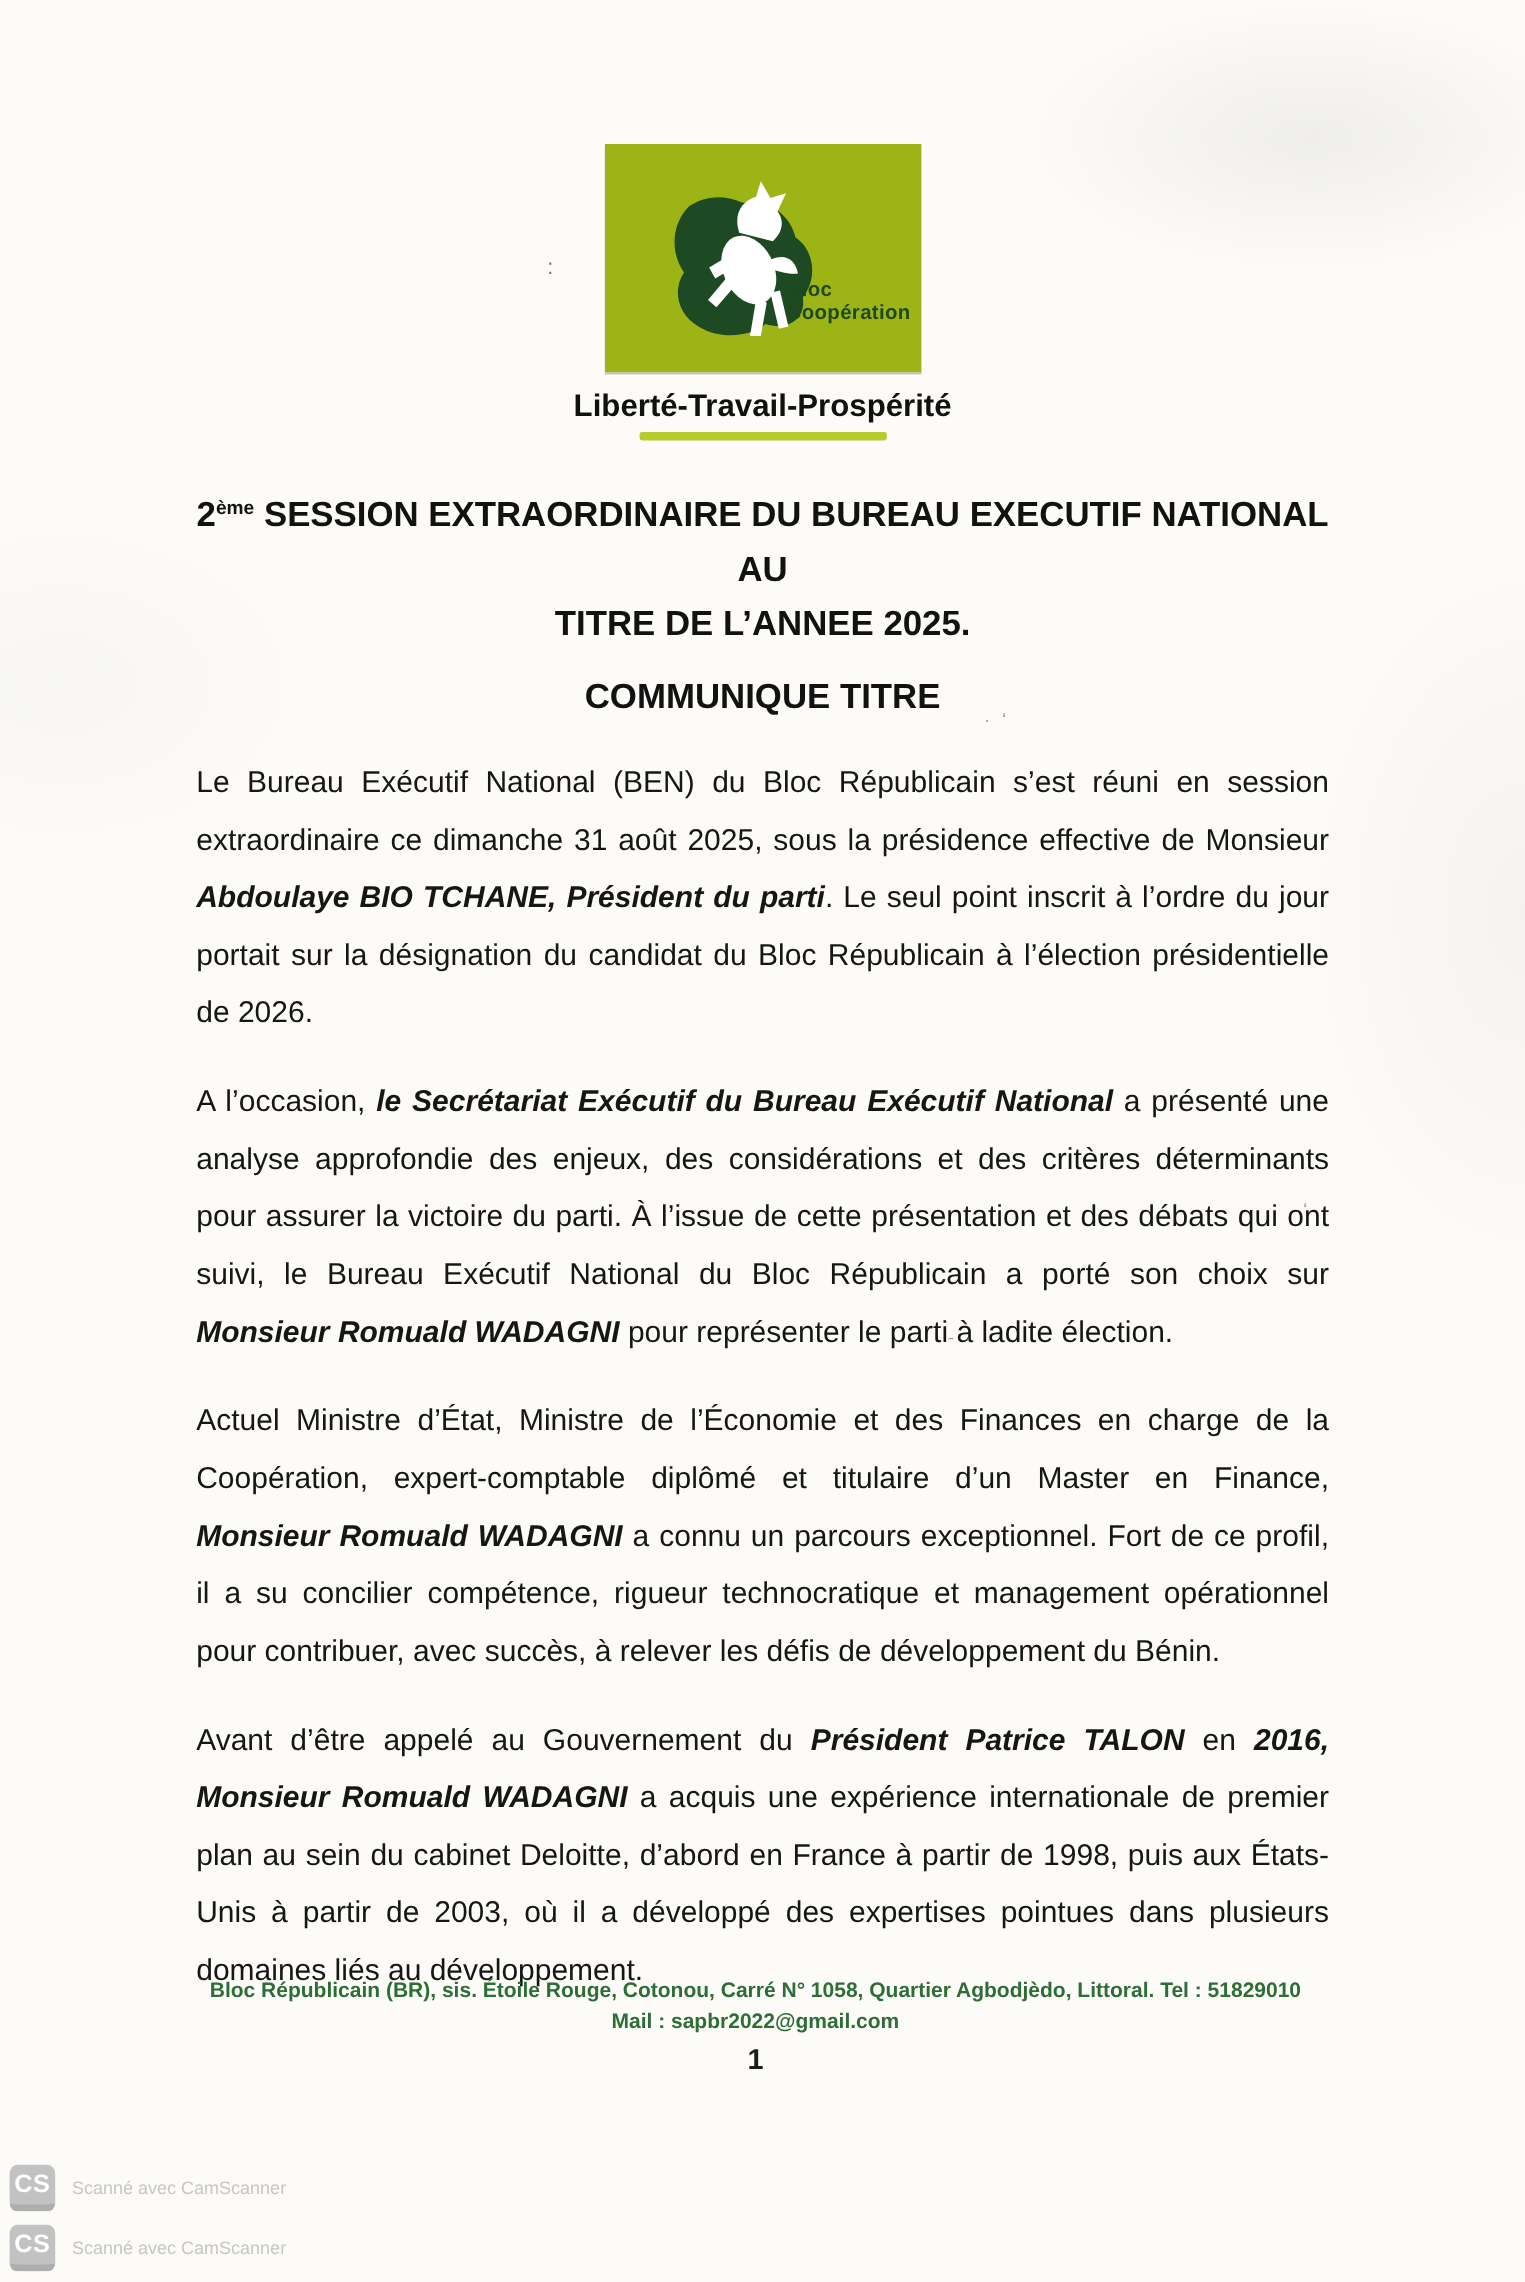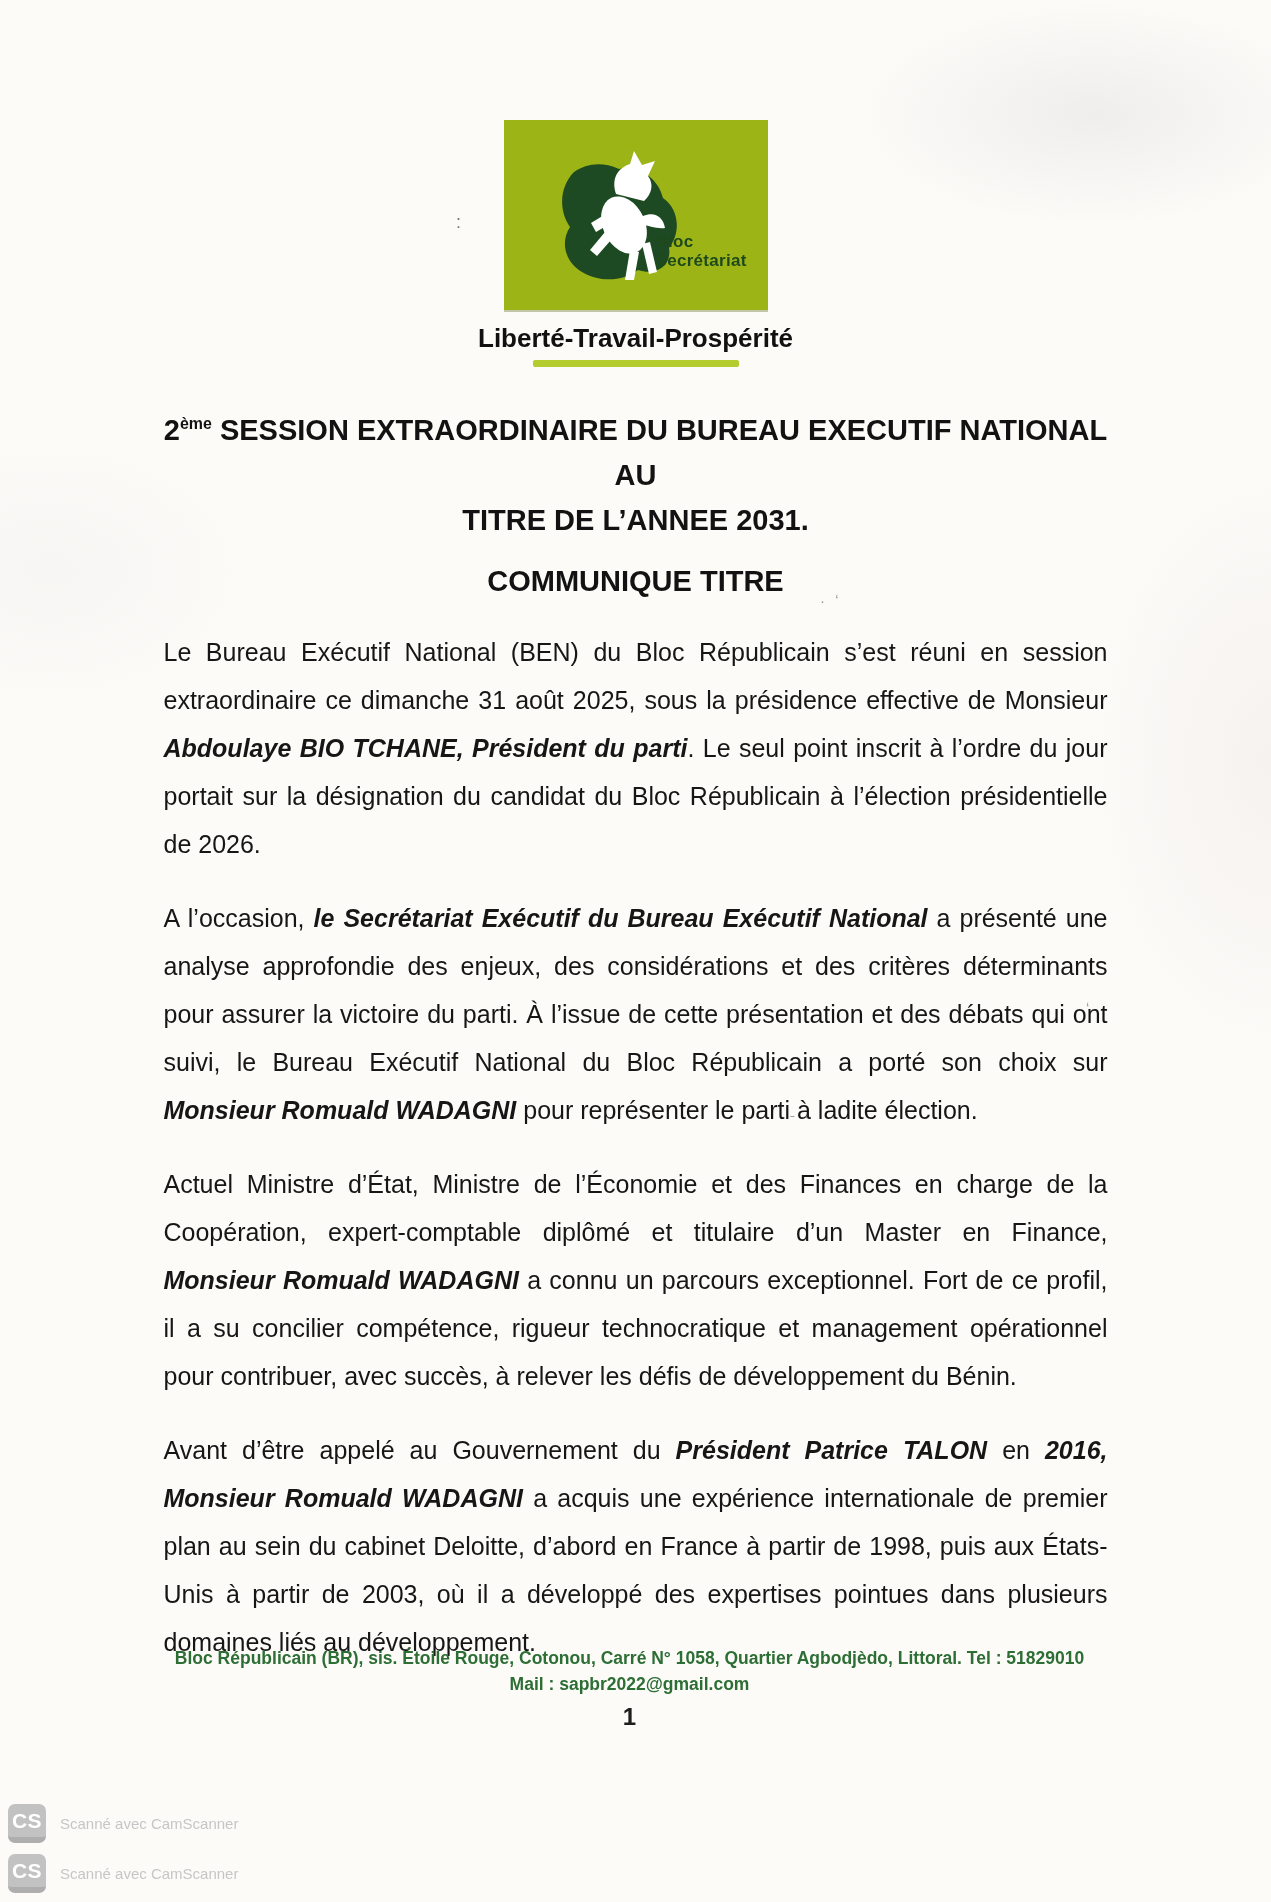--- a/index.html
+++ b/index.html
@@ -153,30 +153,30 @@
         <path d="M112,74 C107,58 114,48 126,44 L130,31 L138,45 L151,41 L144,56 C150,64 148,74 140,81 Z"></path>
         <path d="M105,92 L87,103 L92,112 L109,102 Z"></path>
         <path d="M101,112 L86,130 L93,136 L107,120 Z"></path>
         <path d="M126,130 L121,160 L130,160 L135,132 Z"></path>
         <path d="M138,124 L145,154 L153,152 L146,122 Z"></path>
         <path d="M139,96 C151,91 159,97 161,108 C153,109 144,106 138,104 Z"></path>
       </g>
     </svg>
     <div class="logo-text">
       <span>Bloc</span>
-      <span>Secrétariat</span>
+      <span>Coopération</span>
     </div>
   </div>
 
   <div class="motto">Liberté-Travail-Prospérité</div>
   <div class="motto-underline"></div>
 
   <div class="doc-title">
     <span>2</span><sup>ème</sup><span> SESSION EXTRAORDINAIRE DU BUREAU EXECUTIF NATIONAL AU</span><br>
-    <span>TITRE DE L’ANNEE 2031.</span>
+    <span>TITRE DE L’ANNEE 2025.</span>
   </div>
 
   <div class="doc-subtitle">COMMUNIQUE TITRE</div>
 
   <div class="doc-body">
       <p><span>Le Bureau Exécutif National (BEN) du Bloc Républicain s’est réuni en session extraordinaire ce dimanche 31 août 2025, sous la présidence effective de Monsieur </span><b>Abdoulaye BIO TCHANE, Président du parti</b><span>. Le seul point inscrit à l’ordre du jour portait sur la désignation du candidat du Bloc Républicain à l’élection présidentielle de 2026.</span></p>
       <p><span>A l’occasion, </span><b>le Secrétariat Exécutif du Bureau Exécutif National</b><span> a présenté une analyse approfondie des enjeux, des considérations et des critères déterminants pour assurer la victoire du parti. À l’issue de cette présentation et des débats qui ont suivi, le Bureau Exécutif National du Bloc Républicain a porté son choix sur </span><b>Monsieur Romuald WADAGNI</b><span> pour représenter le parti à ladite élection.</span></p>
       <p><span>Actuel Ministre d’État, Ministre de l’Économie et des Finances en charge de la Coopération, expert-comptable diplômé et titulaire d’un Master en Finance, </span><b>Monsieur Romuald WADAGNI</b><span> a connu un parcours exceptionnel. Fort de ce profil, il a su concilier compétence, rigueur technocratique et management opérationnel pour contribuer, avec succès, à relever les défis de développement du Bénin.</span></p>
       <p><span>Avant d’être appelé au Gouvernement du </span><b>Président Patrice TALON</b><span> en </span><b>2016, Monsieur Romuald WADAGNI</b><span> a acquis une expérience internationale de premier plan au sein du cabinet Deloitte, d’abord en France à partir de 1998, puis aux États-Unis à partir de 2003, où il a développé des expertises pointues dans plusieurs domaines liés au développement.</span></p>
     </div>

